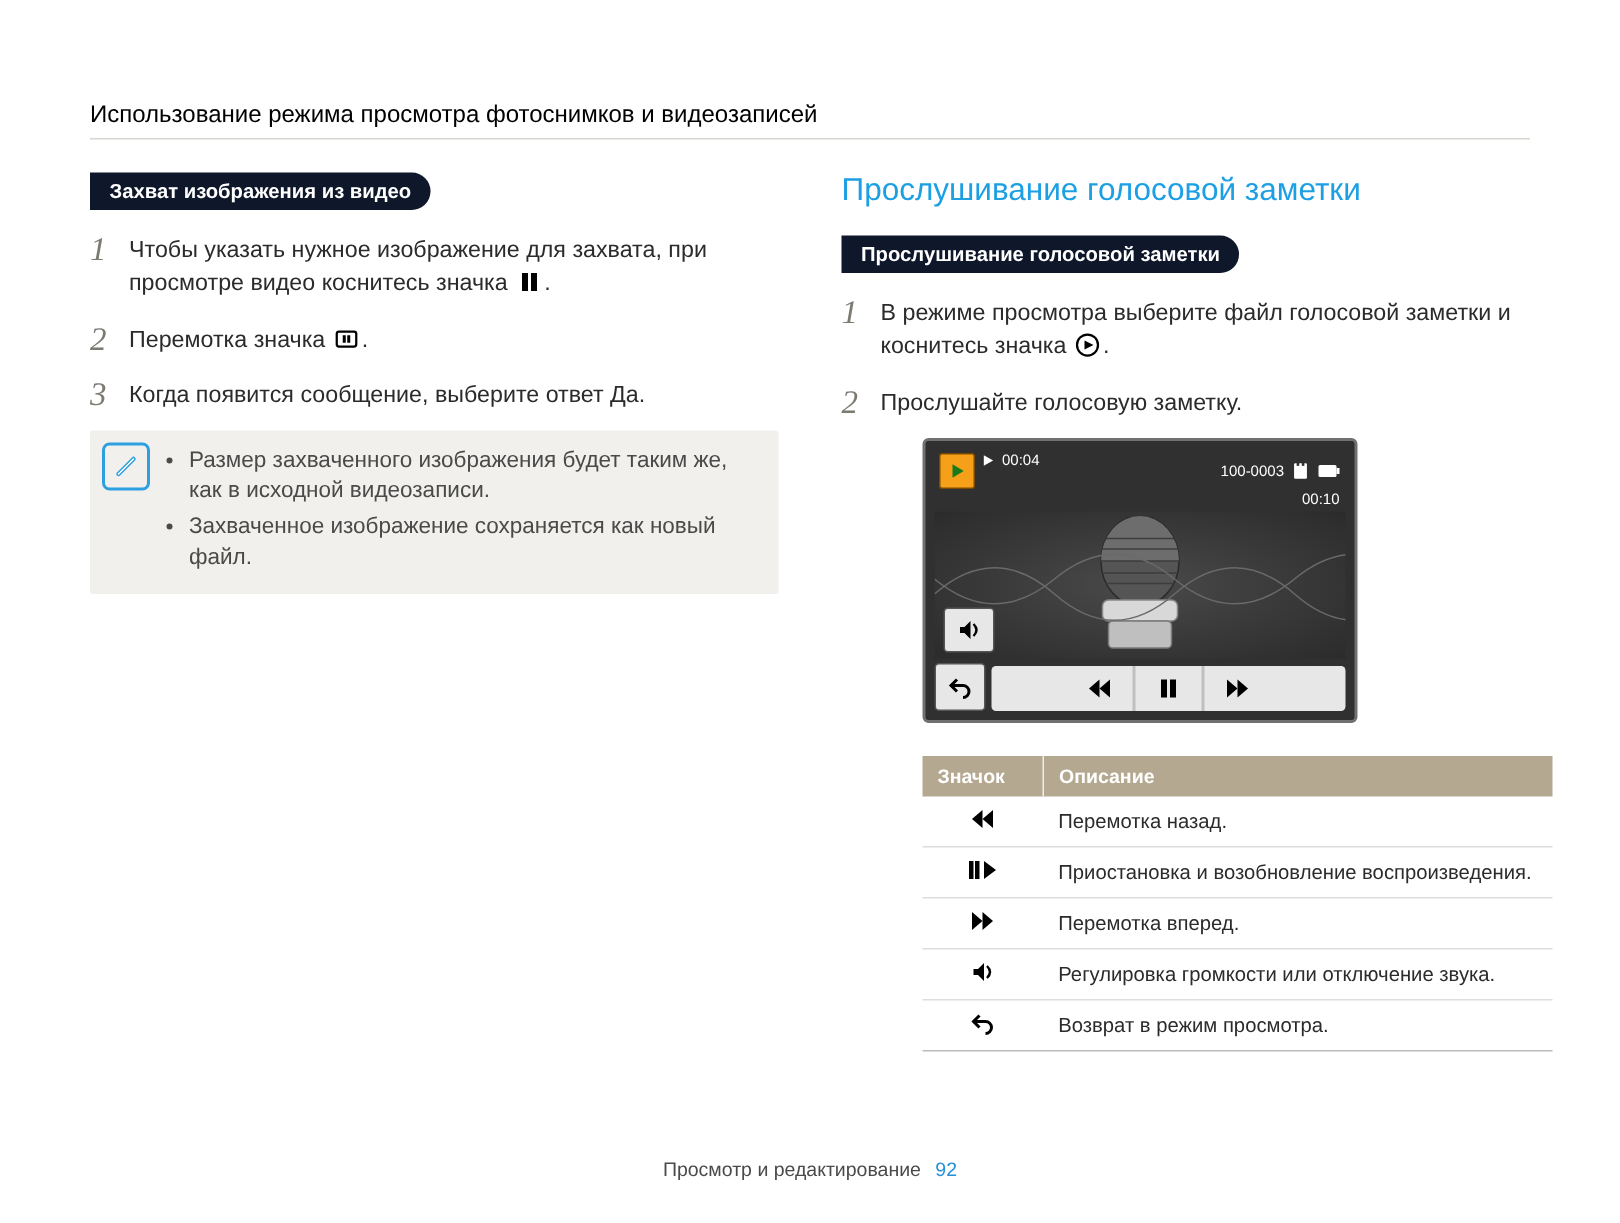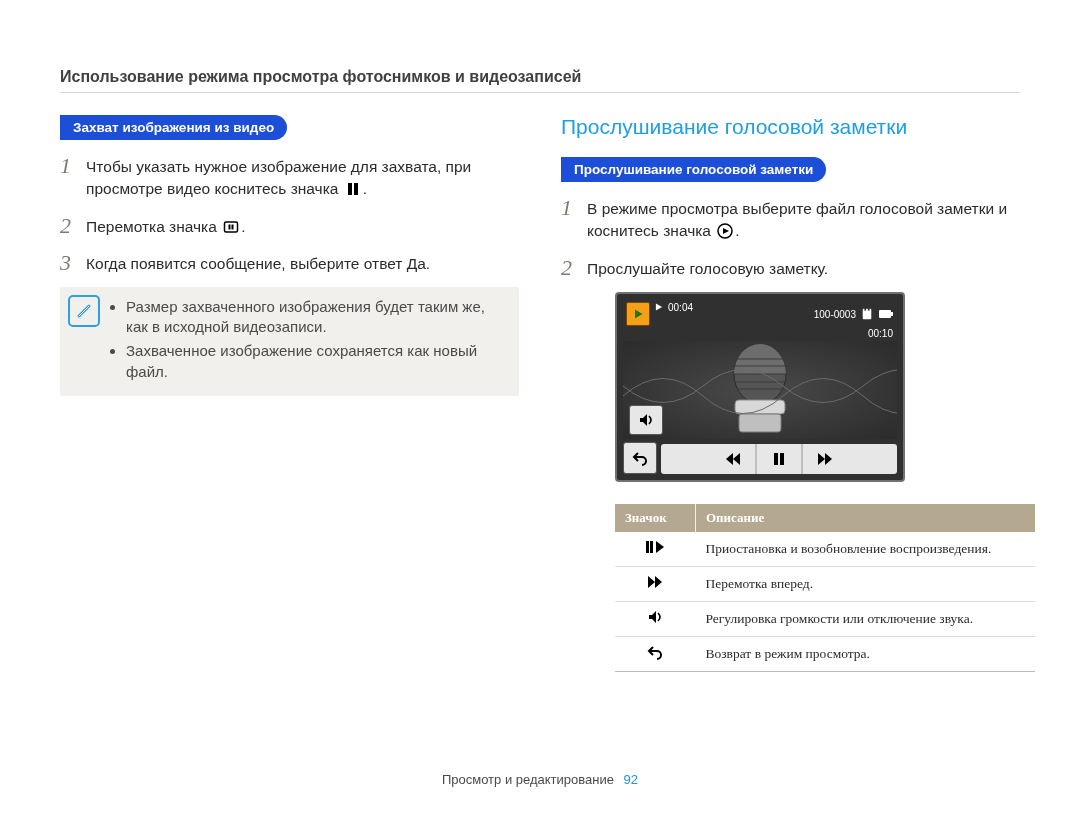--- a/index.html
+++ b/index.html
@@ -1,20 +1,20 @@
 <!DOCTYPE html>
 <html><head>
 <meta charset="utf-8">
 <style>
   html,body{margin:0;padding:0;background:#fff;font-family:Arial,Helvetica,sans-serif;color:#2b2b2b;}
   .page{width:1080px;height:815px;position:relative;box-sizing:border-box;padding:68px 60px 0 60px;}
-  .section-header{font-size:16px;color:#404040;border-bottom:1px solid #d9d6cf;padding-bottom:6px;margin-bottom:22px;font-weight:bold;}
+  .section-header{font-size:16px;color:#000000;border-bottom:1px solid #d9d6cf;padding-bottom:6px;margin-bottom:22px;}
   .columns{display:flex;gap:42px;}
   .col{flex:1;min-width:0;}
-  .pill{display:inline-block;background:#1d4ed8;color:#fff;font-weight:bold;font-size:13.5px;padding:5px 13px 5px 13px;border-radius:0 14px 14px 0;margin-bottom:14px;}
+  .pill{display:inline-block;background:#0f172a;color:#fff;font-weight:bold;font-size:13.5px;padding:5px 13px 5px 13px;border-radius:0 14px 14px 0;margin-bottom:14px;}
   h2.blue{color:#1c9fe3;font-weight:normal;font-size:21px;margin:0 0 18px 0;}
   ol.steps{list-style:none;padding:0;margin:0;}
   ol.steps>li{display:flex;align-items:flex-start;font-size:15.5px;line-height:1.45;margin-bottom:10px;}
   ol.steps .num{font-style:italic;font-family:Georgia,serif;font-size:22px;color:#7d7a72;width:26px;flex-shrink:0;line-height:1.1;}
   ol.steps .txt{padding-top:2px;}
   .inline-icon{display:inline-block;vertical-align:-3px;margin:0 2px;}
   .notebox{display:flex;background:#f1f0ec;border-radius:2px;margin-top:11px;padding:8px 10px 10px 8px;font-size:15px;color:#4a4a4a;}
   .notebox .nicon{width:28px;height:28px;border:2px solid #2ea0e0;border-radius:5px;display:flex;align-items:center;justify-content:center;margin-right:10px;flex-shrink:0;}
   .notebox ul{margin:2px 0 0 0;padding-left:16px;}
   .notebox li{margin-bottom:4px;line-height:1.35;}
@@ -26,21 +26,21 @@
   .play-thumb{width:22px;height:22px;background:#f5a018;border:1px solid #7a4a00;display:flex;align-items:center;justify-content:center;border-radius:2px;}
   .player-wave{height:98px;position:relative;background:radial-gradient(ellipse at center,#4a4a4a 0%,#3a3a3a 50%,#2b2b2b 100%);overflow:hidden;display:flex;align-items:center;justify-content:center;}
   .player-side{position:absolute;left:6px;width:32px;height:28px;background:#e7e7e7;border:1px solid #555;border-radius:3px;display:flex;align-items:center;justify-content:center;}
   .player-bottom{background:#e7e7e7;border-radius:3px;margin-top:5px;height:30px;display:flex;align-items:center;justify-content:center;gap:0;}
   .pbtn{width:44px;height:30px;border-left:1px solid #bfbfbf;border-right:1px solid #bfbfbf;display:flex;align-items:center;justify-content:center;}
   .pbtn:first-child{border-left:none;}
   .pbtn:last-child{border-right:none;}
   .back-chip{position:absolute;left:6px;bottom:6px;width:32px;height:30px;background:#e7e7e7;border:1px solid #555;border-radius:3px;display:flex;align-items:center;justify-content:center;}
 
   
-  .legend{width:420px;border-collapse:collapse;margin:22px 0 16px 54px;font-size:13.5px;font-family:Liberation Serif, serif;}
+  .legend{width:420px;border-collapse:collapse;margin:22px 0 16px 54px;font-size:13.5px;}
   .legend th{background:#b4a990;color:#fff;font-weight:bold;text-align:left;padding:6px 10px;font-size:13px;}
   .legend th:first-child{border-right:1px solid #eee;width:60px;}
   .legend td{border-bottom:1px solid #ddd;padding:7px 10px;vertical-align:middle;}
   .legend td:first-child{text-align:center;}
   .legend tr:last-child td{border-bottom:1px solid #bbb;}
 
   .footer{position:absolute;bottom:28px;left:0;right:0;text-align:center;font-size:13px;color:#4a4a4a;}
   .footer .pg{color:#2691d9;margin-left:6px;}
 
   
@@ -251,20 +251,26 @@
       </div>
 
       
       <table class="legend">
         <tbody>
             <tr>
           <th>Значок</th>
           <th>Описание</th>
         </tr>
         <tr>
+          <td><span><svg class="ic" viewBox="0 0 16 16" style="color:#000">
+                    <use href="#i-rewind"></use>
+                  </svg></span></td>
+          <td>Перемотка назад.</td>
+        </tr>
+        <tr>
           <td><span><svg width="20" height="16" viewBox="0 0 18 16" style="color:#000">
                     <use href="#i-pauseplay"></use>
                   </svg></span></td>
           <td>Приостановка и возобновление воспроизведения.</td>
         </tr>
         <tr>
           <td><span><svg class="ic" viewBox="0 0 16 16" style="color:#000">
                     <use href="#i-forward"></use>
                   </svg></span></td>
           <td>Перемотка вперед.</td>

